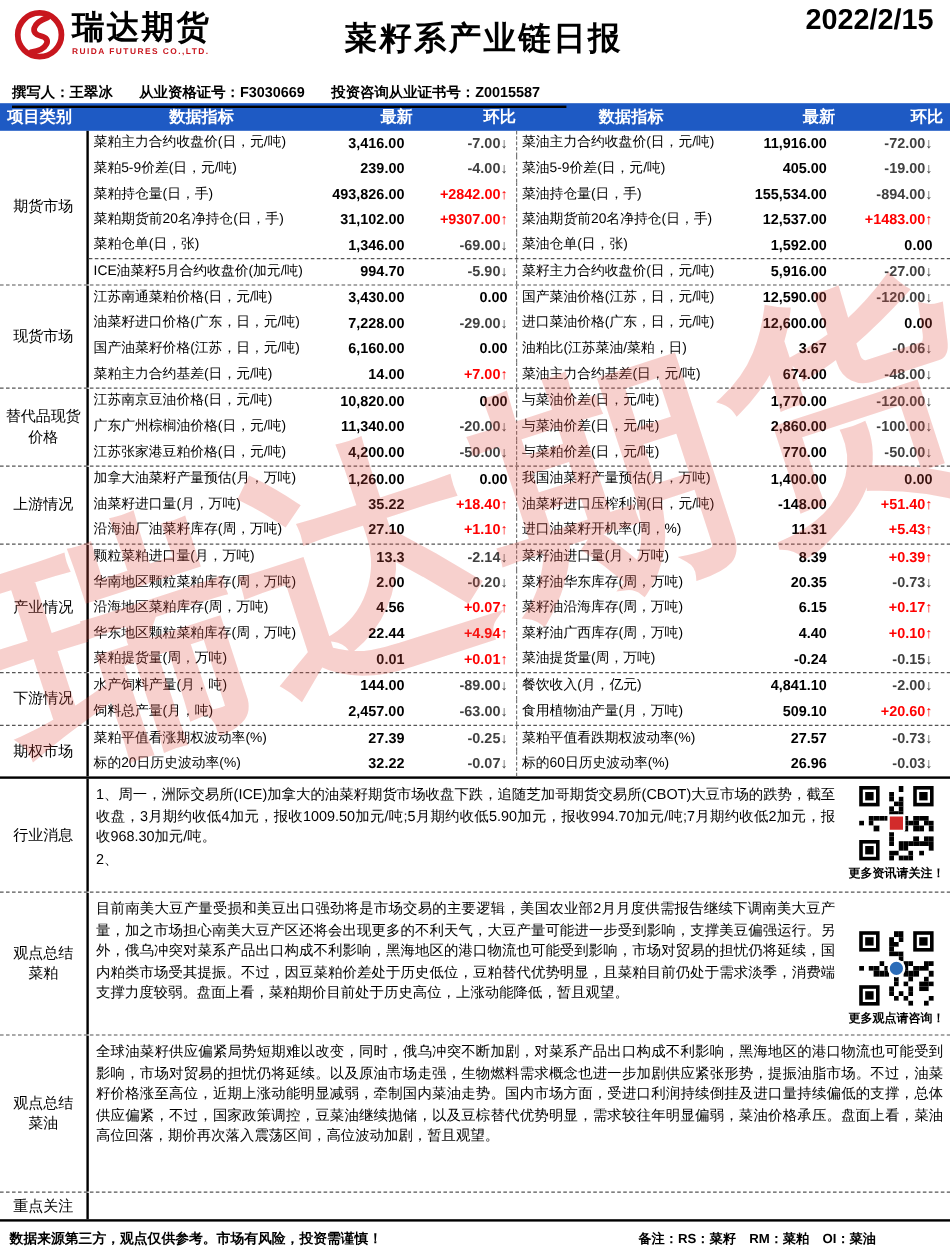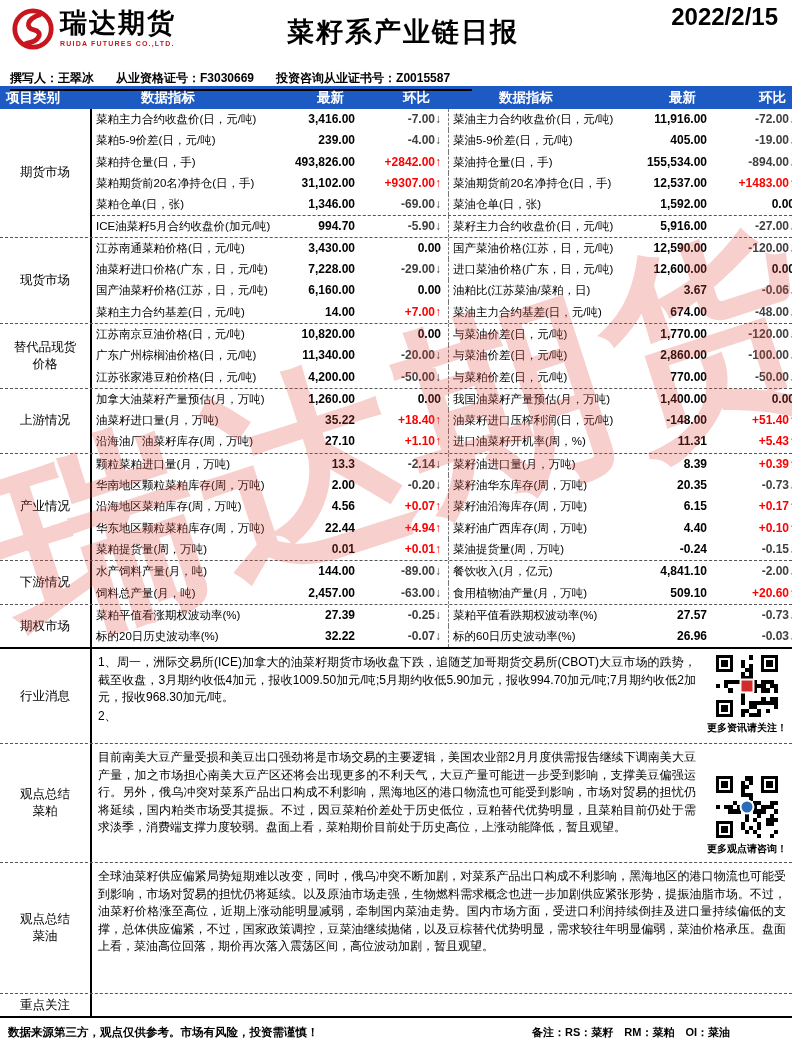--- a/index.html
+++ b/index.html
@@ -27,21 +27,21 @@
   .thead { display:flex; background:#1e5ac4; color:#fff; font-weight:bold; font-size:13.5px; height:23px; line-height:23px; }
   .th.c0 { width:82px; text-align:left; padding-left:6px; }
   .th.c1 { width:172px; text-align:center; }
   .th.c2 { width:100px; text-align:right; padding-right:10px; }
   .th.c3 { width:84px;  text-align:right; padding-right:8px; }
   .th.c4 { width:176px; text-align:center; }
   .th.c5 { width:92px;  text-align:right; padding-right:10px; }
   .th.c6 { width:86px;  text-align:right; padding-right:6px; }
   .section { display:flex; }
   .section + .section { border-top:1px dashed #555; }
-  .cat { width:92px; border-right:2px solid #000; display:flex; flex-direction:column; justify-content:center; align-items:center; font-size:12.5px; line-height:17px; text-align:center; flex-shrink:0; }
+  .cat { width:74px; border-right:2px solid #000; display:flex; flex-direction:column; justify-content:center; align-items:center; font-size:12.5px; line-height:17px; text-align:center; flex-shrink:0; }
   .rows { flex:1; display:flex; flex-direction:column; }
   .row { display:flex; height:21.3px; line-height:21.3px; white-space:nowrap; }
   .row.sep { border-top:1px dashed #555; }
   .row .c1 { width:172px; } .row .c2 { width:100px; } .row .c3 { width:84px; }
   .row .c4 { width:176px; } .row .c5 { width:92px; } .row .c6 { width:86px; }
   .lab { font-size:11.5px; text-align:left; padding-left:4px; overflow:visible; }
   .row .c4.lab { border-left:1px dashed #777; }
   .val { font-size:12px; font-weight:bold; text-align:right; padding-right:9px; }
   .chg { font-size:12px; font-weight:bold; text-align:right; padding-right:7px; }
   .chg.up { color:#ff0000; } .chg.down { color:#404040; }

